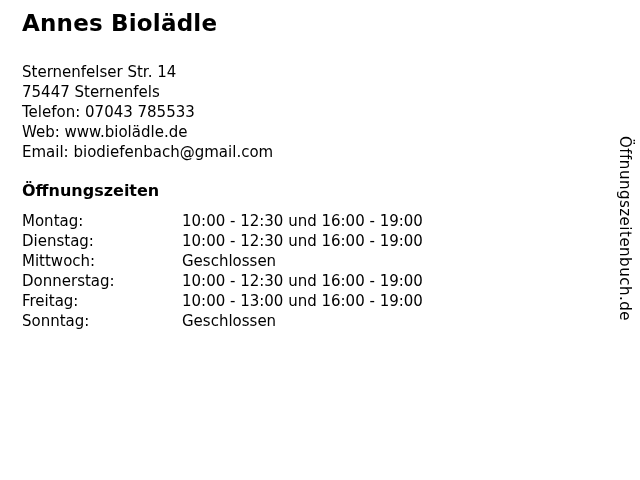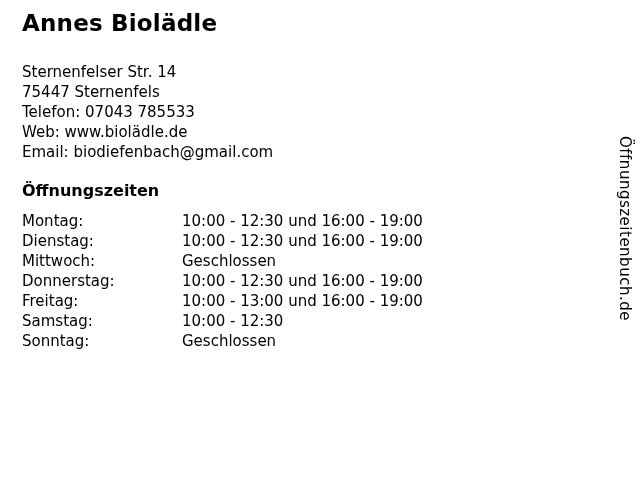--- a/index.html
+++ b/index.html
@@ -81,24 +81,20 @@
     </div>
     <div class="hours-row">
       <span class="day-cell">Donnerstag:</span>
       <span class="time-cell">10:00 - 12:30 und 16:00 - 19:00</span>
     </div>
     <div class="hours-row">
       <span class="day-cell">Freitag:</span>
       <span class="time-cell">10:00 - 13:00 und 16:00 - 19:00</span>
     </div>
     <div class="hours-row">
-      <span class="day-cell">Samstag:</span>
-      <span class="time-cell">10:00 - 12:30</span>
-    </div>
-    <div class="hours-row">
       <span class="day-cell">Sonntag:</span>
       <span class="time-cell">Geschlossen</span>
     </div>
   </div>
 
 </div>
 
 <div class="watermark">Öffnungszeitenbuch.de</div>
 
 </body></html>

